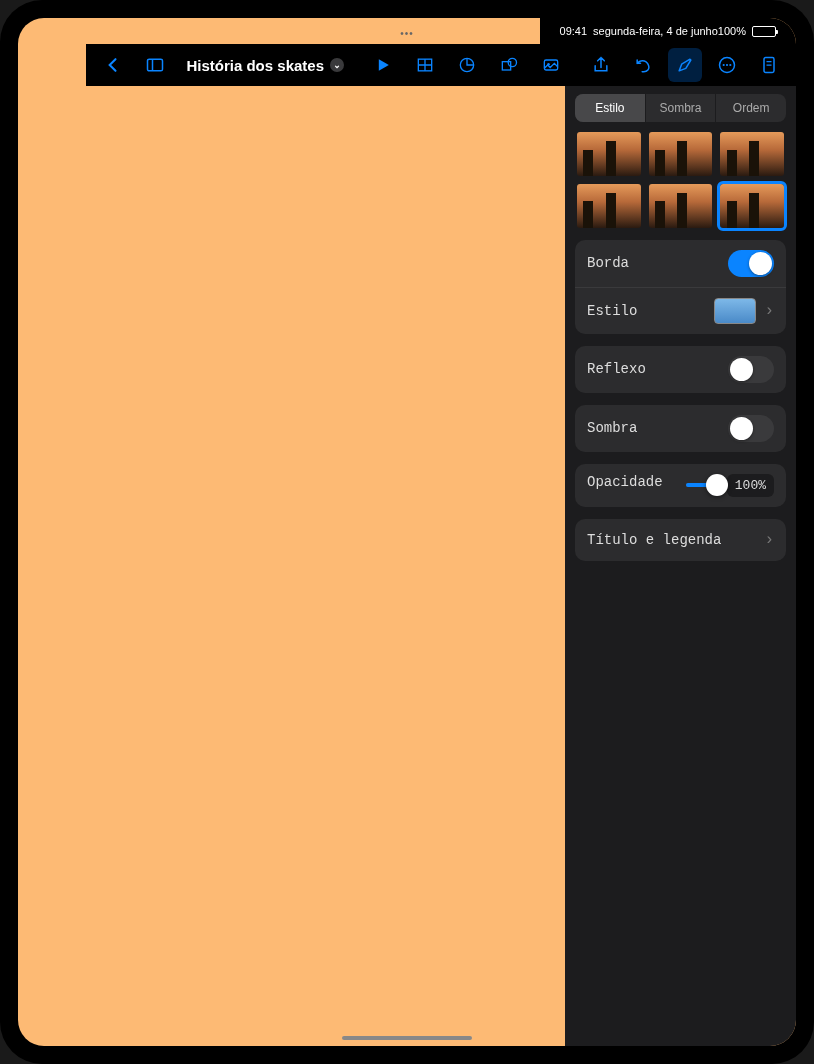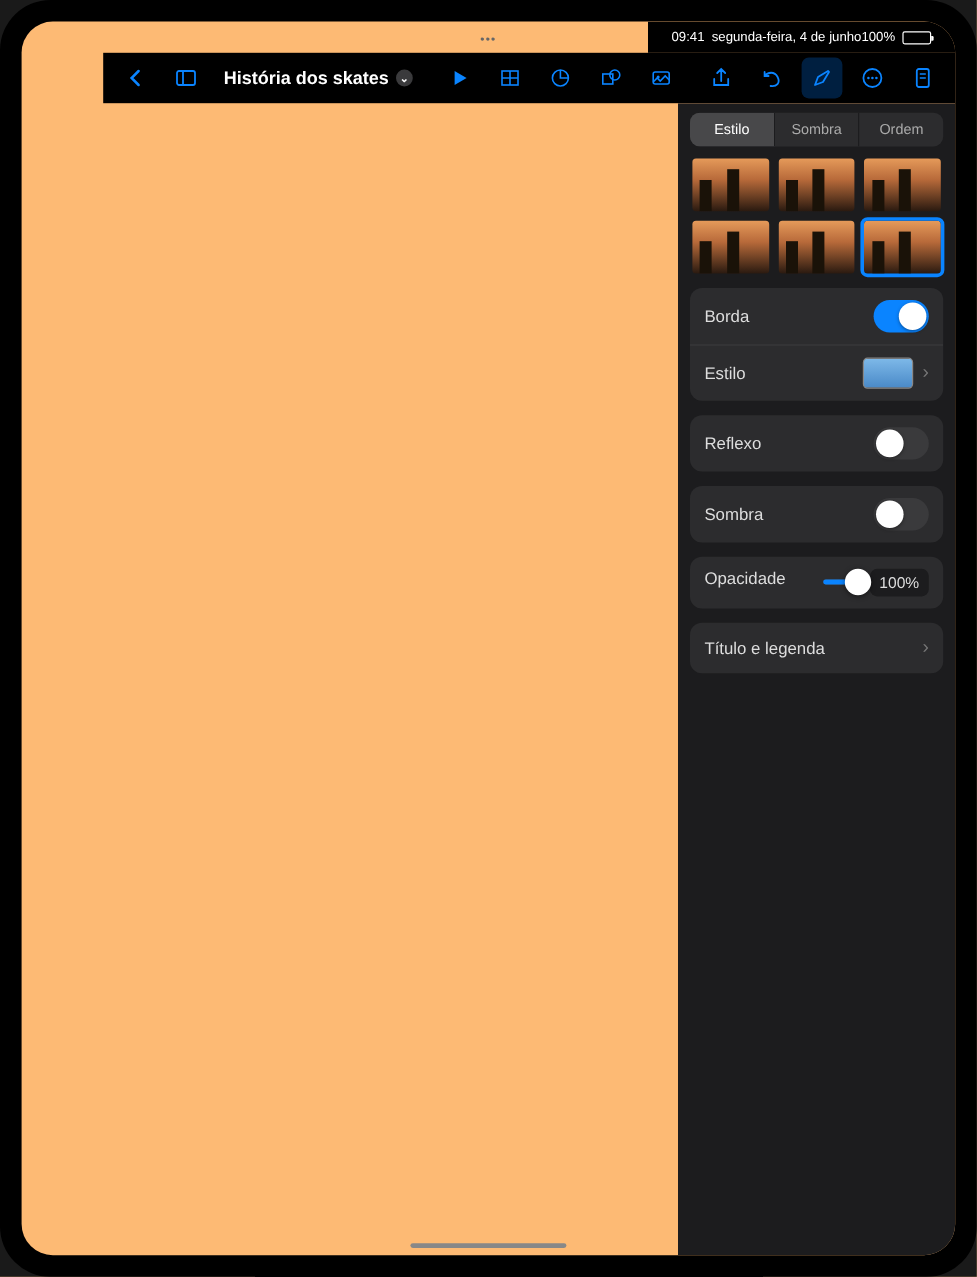--- a/index.html
+++ b/index.html
@@ -179,20 +179,21 @@
   }
   .style-thumb::before{content:'';position:absolute;bottom:0;left:10%;width:10px;height:60%;background:#1a1208;}
   .style-thumb::after{content:'';position:absolute;bottom:0;left:45%;width:10px;height:80%;background:#1a1208;}
   .style-thumb.sel { outline: 3px solid #0a84ff; }
 
   .insp-group {
     background: #2c2c2e;
     margin: 0 10px 12px;
     border-radius: 10px;
     overflow: hidden;
+    font-family: Liberation Mono, monospace;
   }
   .insp-row {
     display: flex; align-items: center;
     padding: 10px 12px;
     border-bottom: 1px solid #3a3a3c;
     min-height: 42px;
     font-size: 14px;
   }
   .insp-row:last-child { border-bottom: none; }
   .insp-row .label { flex: 1; color: #ddd; }

